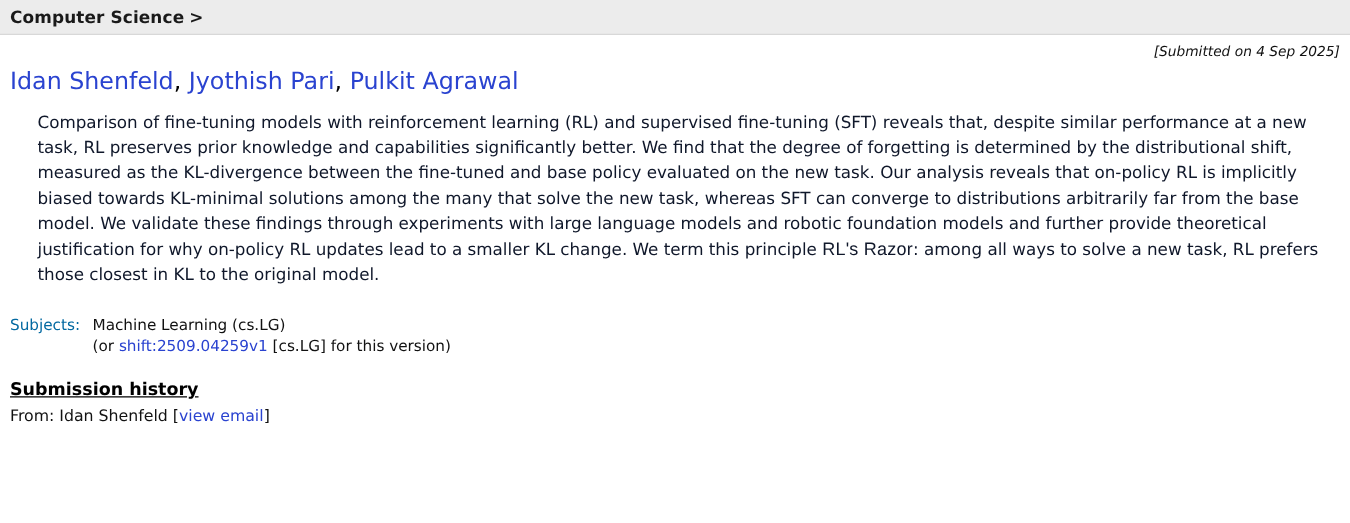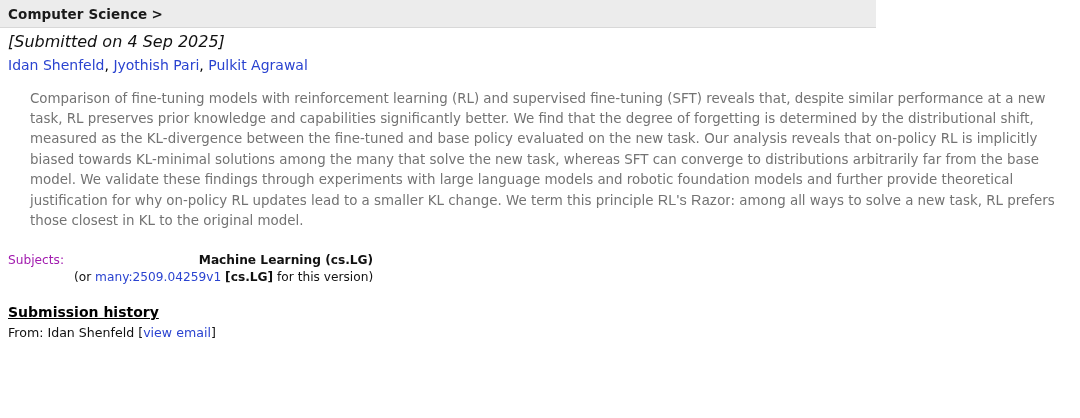--- a/index.html
+++ b/index.html
@@ -11,21 +11,21 @@
     width: 1080px;
     height: 418px;
     font-family: "DejaVu Sans", sans-serif;
     color: #000000;
     overflow: hidden;
   }
 
   
   .subject-bar {
     box-sizing: border-box;
-    width: 876px;
+    width: 1080px;
     height: 28px;
     background: #ececec;
     border-bottom: 1px solid #d8d8d8;
     display: flex;
     align-items: center;
     padding: 0 8px;
   }
   .subject-bar .crumb {
     font-size: 13.5px;
     font-weight: bold;
@@ -38,56 +38,57 @@
     margin: 0 4px;
     color: #1a1a1a;
   }
 
   
   .page {
     padding: 0 8px;
   }
 
   .dateline {
-    font-size: 16px;
+    font-size: 11px;
     font-style: italic;
     color: #111;
     margin-top: 7px;
     line-height: 14px;
+    text-align: right;
   }
 
   .paper-title {
     font-size: 23px;
     font-weight: bold;
     line-height: 30px;
     color: #000;
     margin-top: 6px;
     letter-spacing: -0.1px;
   }
 
   .authors {
-    font-size: 14px;
+    font-size: 19px;
     line-height: 19px;
     margin-top: 7px;
     color: #000;
   }
   .authors a {
     color: #2a43d0;
     text-decoration: none;
   }
   .authors .comma { color: #000; }
 
   
   .abstract {
     margin: 14px 0 0 22px;
     width: 1042px;
     font-size: 13.4px;
     line-height: 20.2px;
     text-align: left;
-    color: #737373;
+    color: #0f172a;
   }
   .abstract .mathjax-term {
     font-family: "Liberation Sans", sans-serif;
     font-size: 14.4px;
     letter-spacing: 0.2px;
   }
 
   
   .meta {
     margin-top: 21px;
@@ -95,25 +96,25 @@
   }
   .meta td {
     font-size: 12.2px;
     line-height: 16.5px;
     vertical-align: top;
     padding: 0;
   }
   .meta td.label {
     width: 58px;
     padding-right: 8px;
-    color: #a21caf;
+    color: #0369a1;
     white-space: nowrap;
   }
   .meta td.value { color: #111; }
-  .meta .b { font-weight: bold; text-align: right; }
+  .meta .b { font-weight: normal; }
   .link-visited { color: #6c49a8; text-decoration: none; }
   .link-blue { color: #2a43d0; text-decoration: none; }
 
   .info-icon {
     display: inline-block;
     width: 11px;
     height: 11px;
     border-radius: 50%;
     background: #000;
     color: #fff;
@@ -163,21 +164,21 @@
   <div class="abstract"><span>Comparison of fine-tuning models with reinforcement learning (RL) and supervised fine-tuning (SFT) reveals that, despite similar performance at a new task, RL preserves prior knowledge and capabilities significantly better. We find that the degree of forgetting is determined by the distributional shift, measured as the KL-divergence between the fine-tuned and base policy evaluated on the new task. Our analysis reveals that on-policy RL is implicitly biased towards KL-minimal solutions among the many that solve the new task, whereas SFT can converge to distributions arbitrarily far from the base model. We validate these findings through experiments with large language models and robotic foundation models and further provide theoretical justification for why on-policy RL updates lead to a smaller KL change. We term this principle </span><span class="mathjax-term">RL's Razor</span><span>: among all ways to solve a new task, RL prefers those closest in KL to the original model.</span></div>
 
   <table class="meta">
     <tbody>
         <tr>
       <td class="label">Subjects:</td>
       <td class="value b">Machine Learning (cs.LG)</td>
     </tr>
     <tr>
       <td class="label"></td>
-      <td class="value"><span>(or </span><a href="#" class="link-blue">many:2509.04259v1</a> <span class="b">[cs.LG]</span><span> for this version)</span></td>
+      <td class="value"><span>(or </span><a href="#" class="link-blue">shift:2509.04259v1</a> <span class="b">[cs.LG]</span><span> for this version)</span></td>
     </tr>
   </tbody>
     </table>
 
   <div class="hist-title">Submission history</div>
   <div class="hist-line"><span>From: Idan Shenfeld [</span><a href="#">view email</a><span>]</span></div>
 
 </div>
 
 </body></html>

